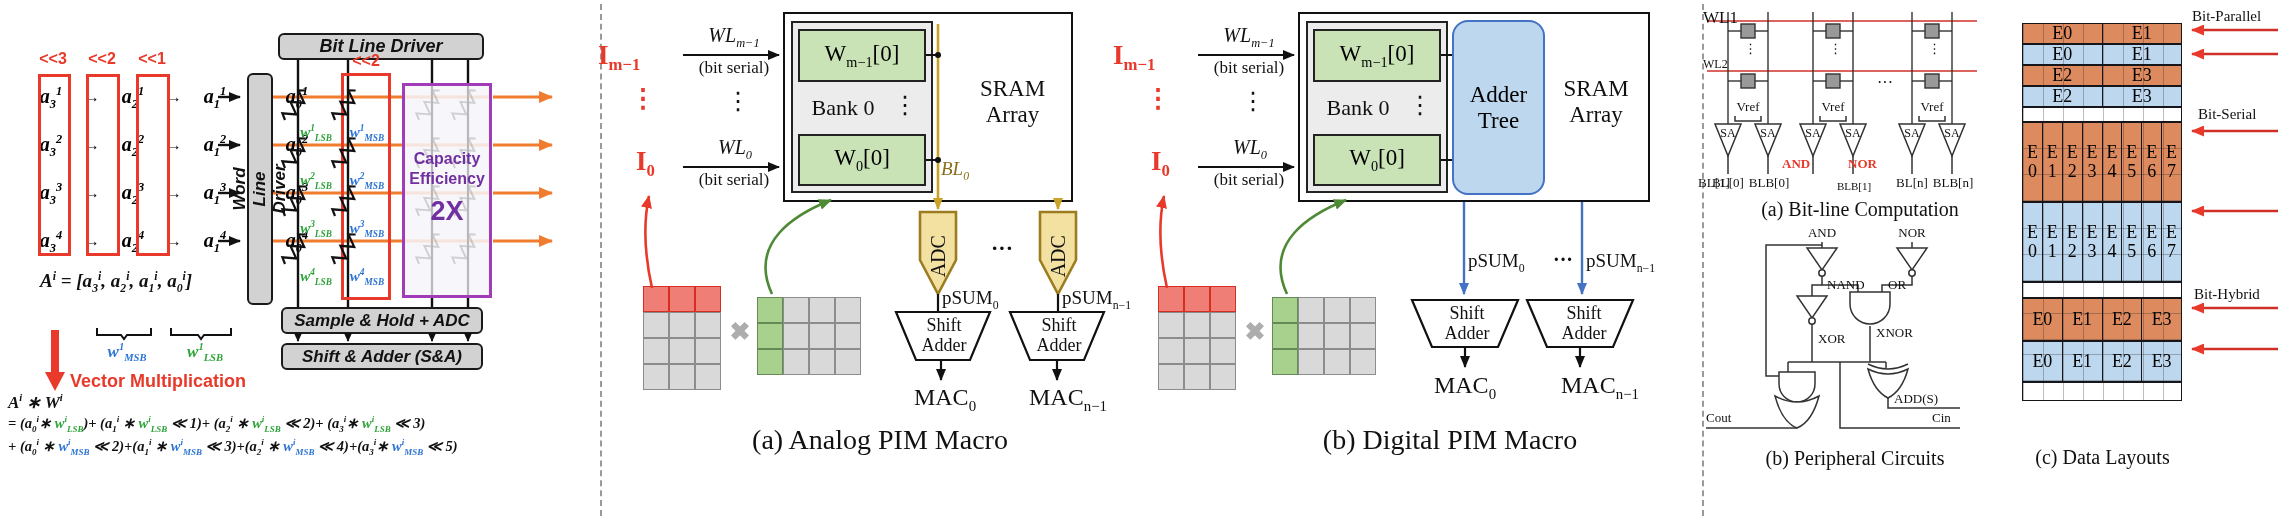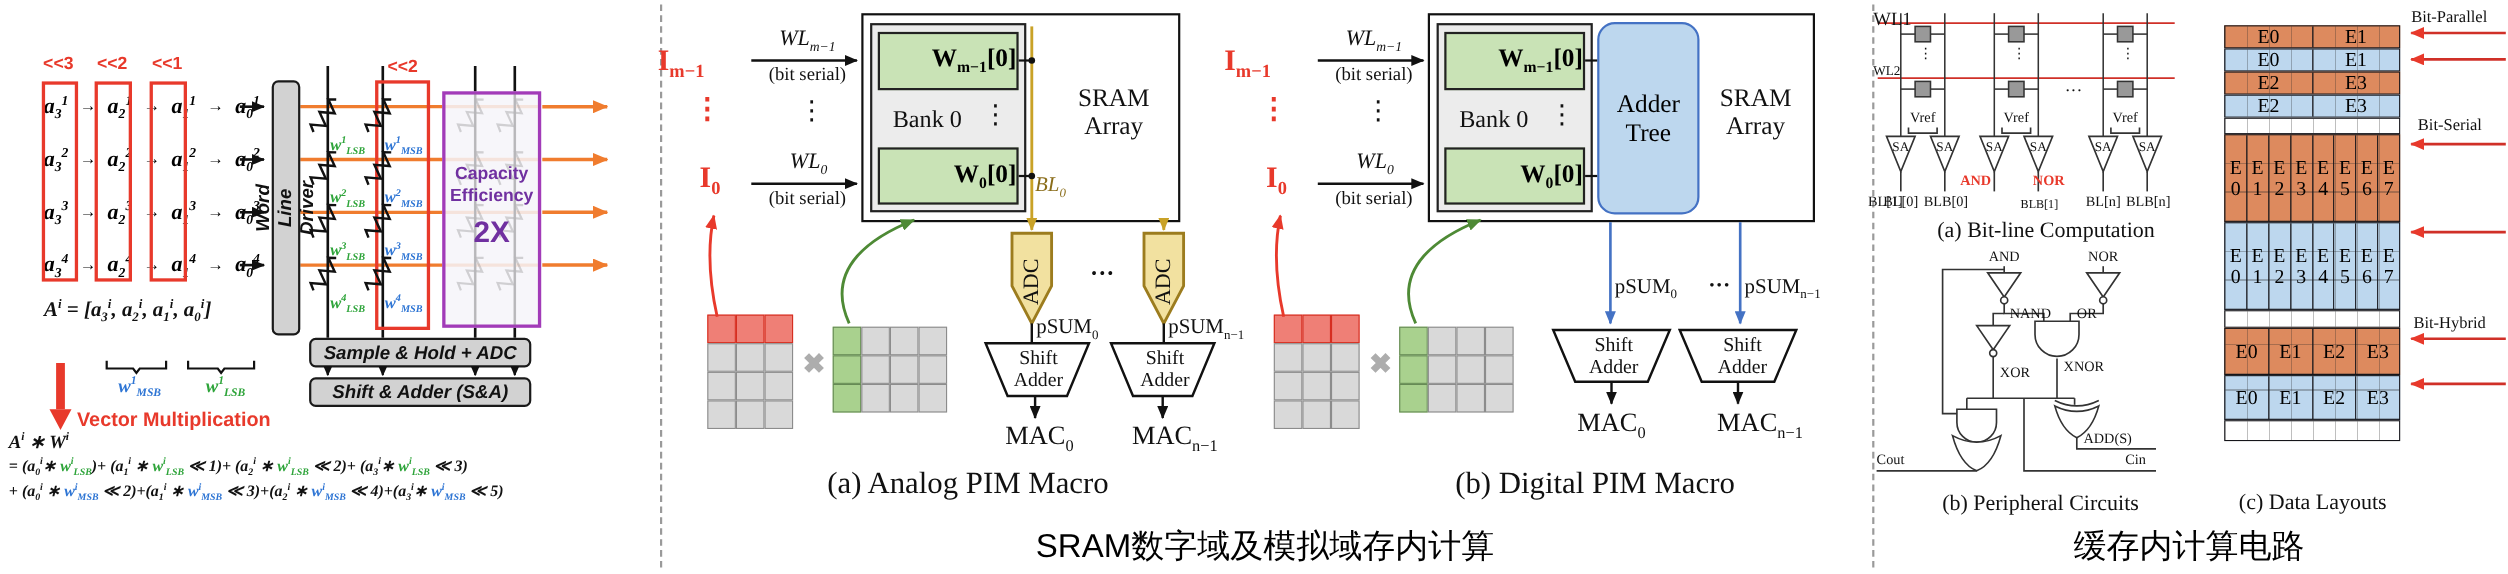--- a/index.html
+++ b/index.html
@@ -19,28 +19,28 @@
   .goldt{color:var(--gold,#8a6d1a)}
   .grayx{color:#adadad}
   .gbar{position:absolute;z-index:1;background:var(--bar_gray,#d2d2d2);border:2px solid #1a1a1a;border-radius:6px;
         display:flex;align-items:center;justify-content:center;font-family:"Liberation Sans",sans-serif;
         font-weight:bold;font-style:italic;color:#111;box-sizing:border-box}
   .redbox{position:absolute;z-index:2;border:3px solid var(--red,#e8392b);box-sizing:border-box;background:transparent}
   .purplebox{position:absolute;z-index:1;border:3px solid var(--purple_border,#a23bb8);background:rgba(246,244,249,.86);box-sizing:border-box}
   .obox{position:absolute;z-index:1;border:2.5px solid #111;background:#fff;box-sizing:border-box}
   .bank{position:absolute;z-index:1;border:2px solid #222;background:#ececec;box-sizing:border-box}
   .wbox{position:absolute;z-index:2;border:2px solid #222;background:var(--cell_green,#c9e3b6);box-sizing:border-box;
-        display:flex;align-items:center;justify-content:flex-end;font-weight:bold;font-size:23px}
+        display:flex;align-items:center;justify-content:center;font-weight:normal;font-size:23px}
   .atree{position:absolute;z-index:2;border:2.5px solid var(--wl_blue,#4472c4);background:var(--layout_blue,#bdd7ee);
         border-radius:16px;box-sizing:border-box;display:flex;align-items:center;justify-content:center;font-size:23px;text-align:center}
   .mgrid{position:absolute;z-index:1;display:grid}
   .mc{width:26px;height:26px;background:#d9d9d9;border:1.6px solid #8c8c8c;box-sizing:border-box}
   .mc.r{background:#ef7f76;border-color:#d62e20}
   .mc.gn{background:#a9d18e;border-color:#668a55}
-  .mrow{position:absolute;z-index:1;display:flex;align-items:center;gap:6px;font-weight:bold;font-style:italic;font-size:20px}
+  .mrow{position:absolute;z-index:1;display:flex;align-items:center;gap:18px;font-weight:bold;font-style:italic;font-size:20px}
   .mrow .cell{width:30px;text-align:center}
   .mrow .ar{width:16px;text-align:center;font-style:normal;font-weight:normal;font-size:15px}
   .rot90{transform:rotate(-90deg)}
   .sep{position:absolute;z-index:1;border-left:2px dashed #9a9a9a;width:0}
   .lrow{position:absolute;z-index:1;left:2022px;width:160px;box-sizing:border-box;border:1.5px solid #15151a;display:flex;
         background-image:repeating-linear-gradient(90deg, rgba(40,40,40,.30) 0 1px, transparent 1px 20px)}
   .lrow.hgrid{background-image:repeating-linear-gradient(90deg, rgba(40,40,40,.30) 0 1px, transparent 1px 20px),
               repeating-linear-gradient(0deg, rgba(40,40,40,.30) 0 1px, transparent 1px 26px)}
   .lrow.lo{background-color:var(--layout_orange,#dd8a5e)}
   .lrow.lb{background-color:var(--layout_blue,#bdd7ee)}
@@ -115,20 +115,23 @@
     <span class="cell">a<sub>0</sub><sup>4</sup></span>
   </div>
 
   <div class="redbox" style="left:38px;top:74px;width:33px;height:182px"></div>
   <div class="redbox" style="left:86px;top:74px;width:34px;height:182px"></div>
   <div class="redbox" style="left:136px;top:74px;width:34px;height:182px"></div>
 
   <div class="gbar" style="left:247px;top:73px;width:26px;height:232px">
     <div class="rot90" style="width:220px;text-align:center;font-size:17px">Word Line Driver</div>
   </div>
+  <div class="gbar" style="left:278px;top:33px;width:206px;height:27px;font-size:18px">
+      <span>Bit Line Driver</span>
+    </div>
   <div class="gbar" style="left:281px;top:343px;width:202px;height:27px;font-size:17px">
       <span>Shift &amp; Adder (S&amp;A)</span>
     </div>
   <div class="gbar" style="left:281px;top:307px;width:202px;height:27px;font-size:17px">
       <span>Sample &amp; Hold + ADC</span>
     </div>
 
   <div class="purplebox" style="left:402px;top:83px;width:90px;height:215px"></div>
   <div class="lbl sans tc purt" style="left:403px;top:150px;width:88px;font-weight:bold;font-size:16px">Capacity</div>
   <div class="lbl sans tc purt" style="left:403px;top:170px;width:88px;font-weight:bold;font-size:16px">Efficiency</div>
@@ -278,21 +281,20 @@
       <div class="mc"></div>
       <div class="mc"></div>
       <div class="mc"></div>
     <div class="mc gn"></div>
       <div class="mc"></div>
       <div class="mc"></div>
       <div class="mc"></div>
   </div>
   <div class="lbl ser tc" style="left:1305px;top:424px;width:290px;font-size:28px">(b) Digital PIM Macro</div>
 
-  <div class="cap" style="left:850px;top:476px;width:600px">SRAM数字域及模拟域存内计算</div>
 
   <div class="lbl ser" style="left:1703px;top:8px;font-size:17px">WL1</div>
   <div class="lbl ser" style="left:1703px;top:58px;font-size:12px">WL2</div>
   <div class="lbl ser" style="left:1744px;top:42px;font-size:13px">⋮</div>
   <div class="lbl ser" style="left:1829px;top:42px;font-size:13px">⋮</div>
   <div class="lbl ser" style="left:1928px;top:42px;font-size:13px">⋮</div>
   <div class="lbl ser tc" style="left:1868px;top:74px;width:34px;font-size:16px">···</div>
   <div class="lbl ser tc" style="left:1730px;top:100px;width:36px;font-size:13px">Vref</div>
   <div class="lbl ser tc" style="left:1815px;top:100px;width:36px;font-size:13px">Vref</div>
   <div class="lbl ser tc" style="left:1914px;top:100px;width:36px;font-size:13px">Vref</div>
@@ -388,21 +390,20 @@
       <span>E1</span>
       <span>E2</span>
       <span>E3</span>
   </div>
   <div class="lrow lw" style="top:382px;height:19px"></div>
 
   <div class="lbl ser" style="left:2192px;top:8px;width:88px;font-size:15px">Bit-Parallel</div>
   <div class="lbl ser" style="left:2198px;top:106px;width:80px;font-size:15px">Bit-Serial</div>
   <div class="lbl ser" style="left:2194px;top:286px;width:86px;font-size:15px">Bit-Hybrid</div>
   <div class="lbl ser tc" style="left:2000px;top:446px;width:205px;font-size:20px">(c) Data Layouts</div>
-  <div class="cap" style="left:1810px;top:476px;width:360px">缓存内计算电路</div>
 
   <div class="sep" style="left:600px;top:4px;height:512px"></div>
   <div class="sep" style="left:1702px;top:4px;height:512px"></div>
 
   <svg id="over" width="2280" height="522">
     <defs>
       <path id="rz" d="M0 0 l4 -6 l7 12 l7 -12 l7 12 l7 -12 l4 6" fill="none"></path>
       <marker id="mkb" markerUnits="userSpaceOnUse" markerWidth="12" markerHeight="10" refX="11" refY="5" orient="auto">
           <path d="M0 0 L12 5 L0 10 Z" fill="#111"></path>
         </marker>

